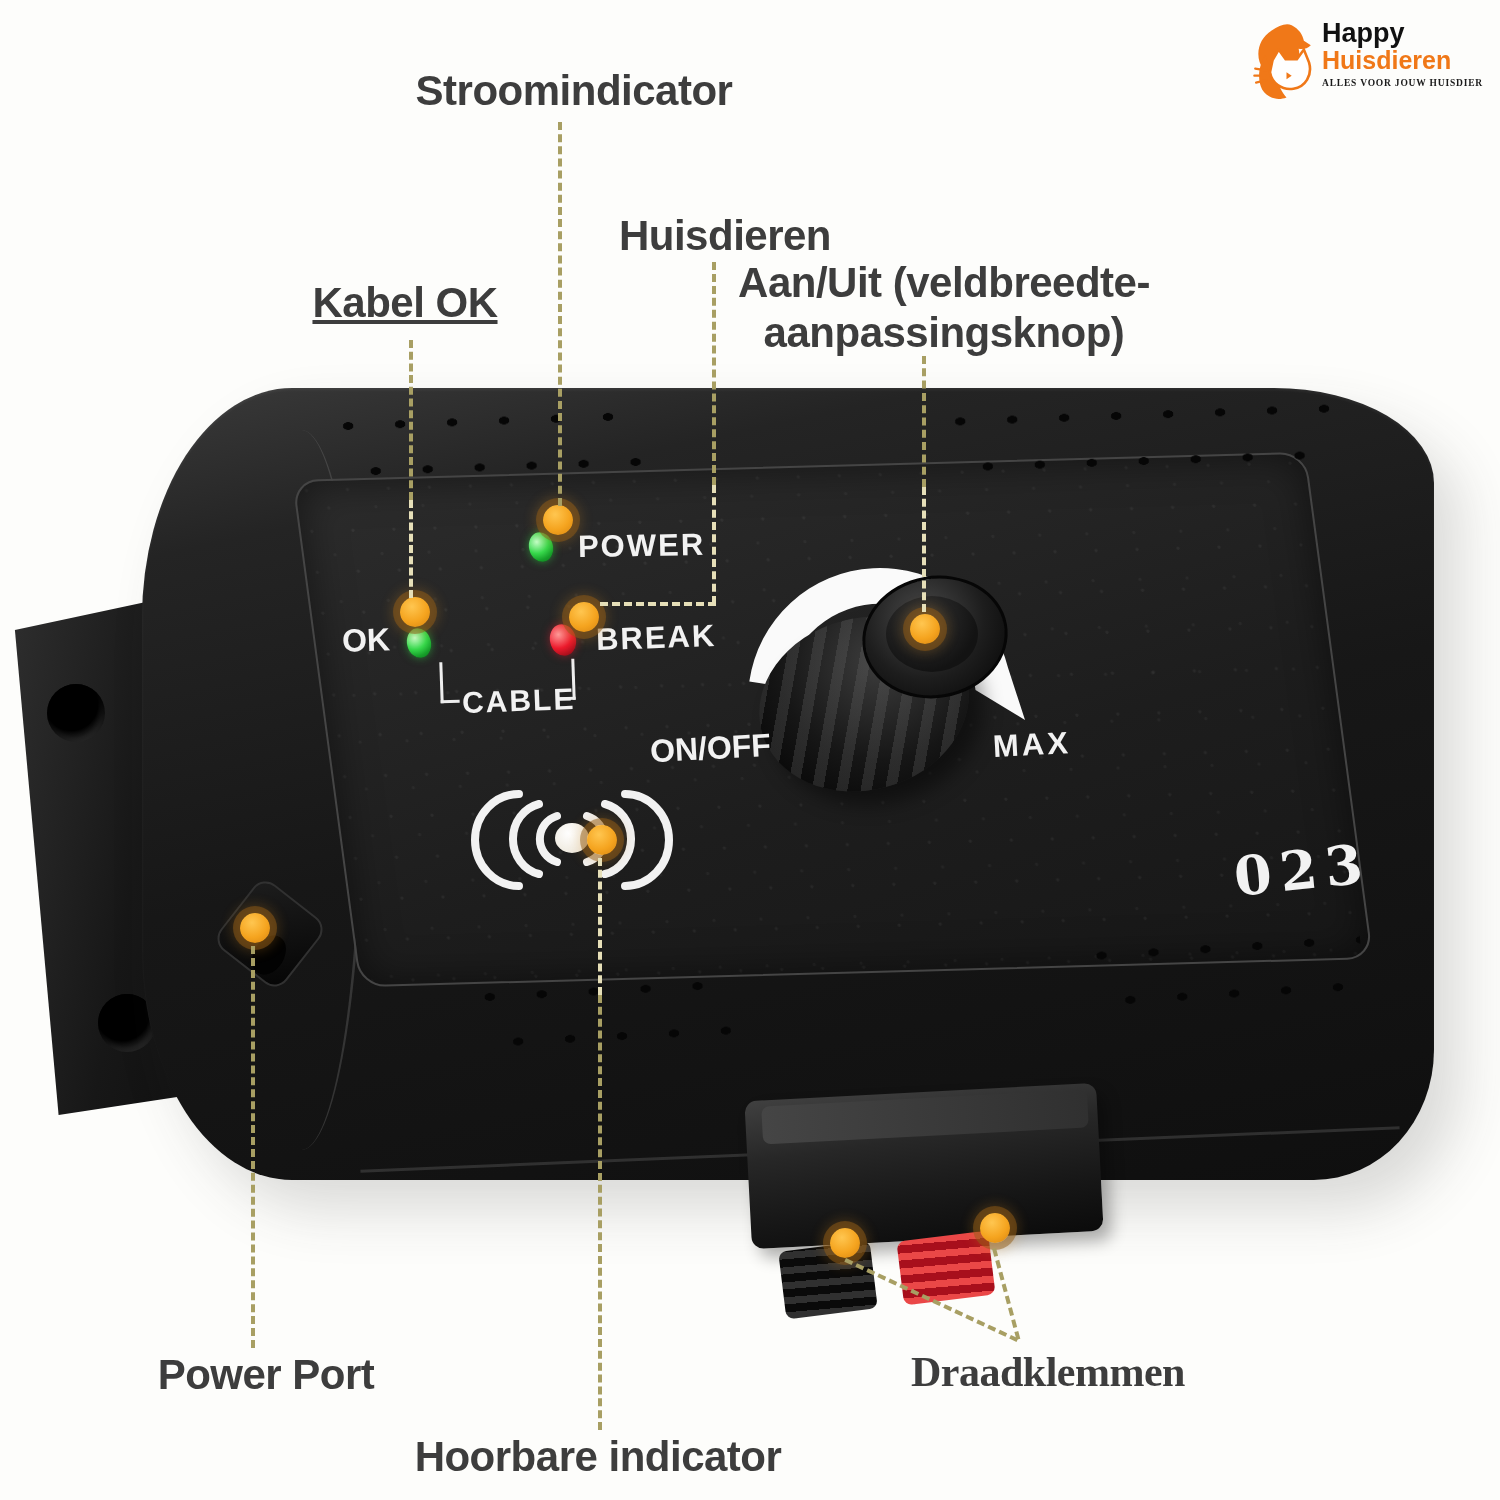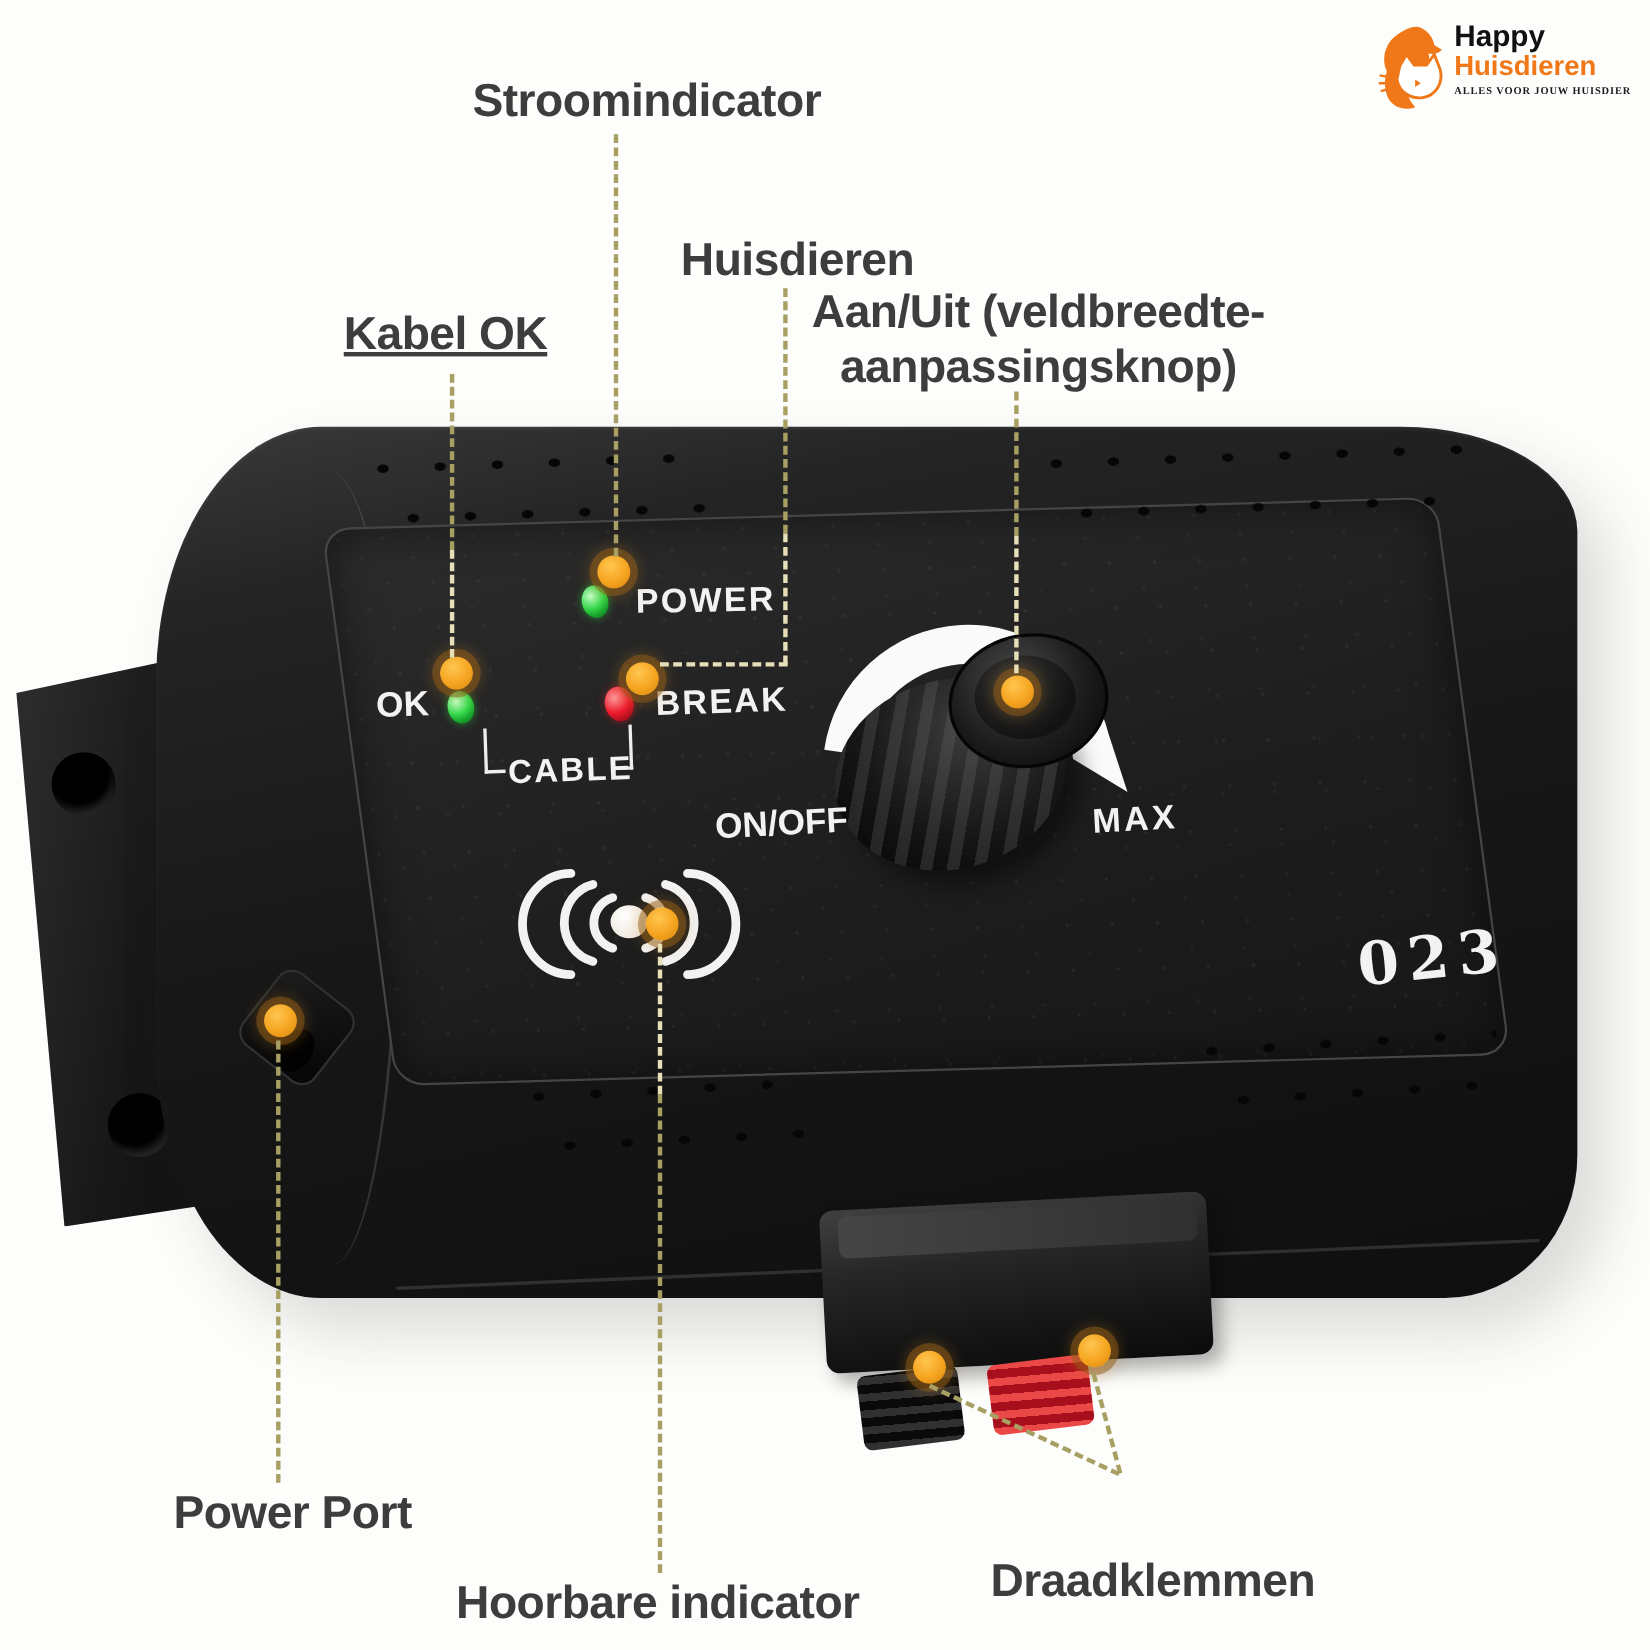--- a/index.html
+++ b/index.html
@@ -119,30 +119,30 @@
       </g>
       <path fill="#F07818" d="M44 60 L50 64 L44 68 Z"></path>
     </svg>
     <div id="logo-text">
       <span class="logo-line1">Happy</span>
       <span class="logo-line2">Huisdieren</span>
       <span class="logo-tag">ALLES VOOR JOUW HUISDIER</span>
     </div>
   </div>
 
-  <div class="callout" style="left:338px;top:66px;width:500px;">Stroomindicator</div>
+  <div class="callout" style="left:324px;top:66px;width:500px;">Stroomindicator</div>
   <div class="callout" style="left:475px;top:211px;width:500px;">Huisdieren</div>
   <div class="callout" style="left:155px;top:278px;width:500px;text-decoration:underline;">Kabel OK</div>
   <div class="callout" style="left:66px;top:1350px;width:400px;">Power Port</div>
   <div class="callout" style="left:694px;top:258px;width:500px;">
     <span>Aan/Uit (veldbreedte-</span><br>
     <span>aanpassingsknop)</span>
   </div>
   <div class="callout" style="left:348px;top:1432px;width:500px;">Hoorbare indicator</div>
-  <div class="callout" style="left:798px;top:1412px;width:500px;">Draadklemmen</div>
+  <div class="callout" style="left:798px;top:1348px;width:500px;font-family:Liberation Serif, serif;">Draadklemmen</div>
 
   <div class="vline" style="left:558px;top:122px;height:384px;"></div>
   <div class="vline" style="left:409px;top:340px;height:160px;"></div>
   <div class="vline cream" style="left:409px;top:500px;height:98px;"></div>
   <div class="vline" style="left:712px;top:262px;height:223px;"></div>
   <div class="vline cream" style="left:712px;top:485px;height:119px;"></div>
   <div class="hline" style="left:600px;top:602px;width:116px;"></div>
   <div class="vline" style="left:922px;top:356px;height:131px;"></div>
   <div class="vline cream" style="left:922px;top:487px;height:125px;"></div>
   <div class="vline" style="left:251px;top:946px;height:402px;"></div>

